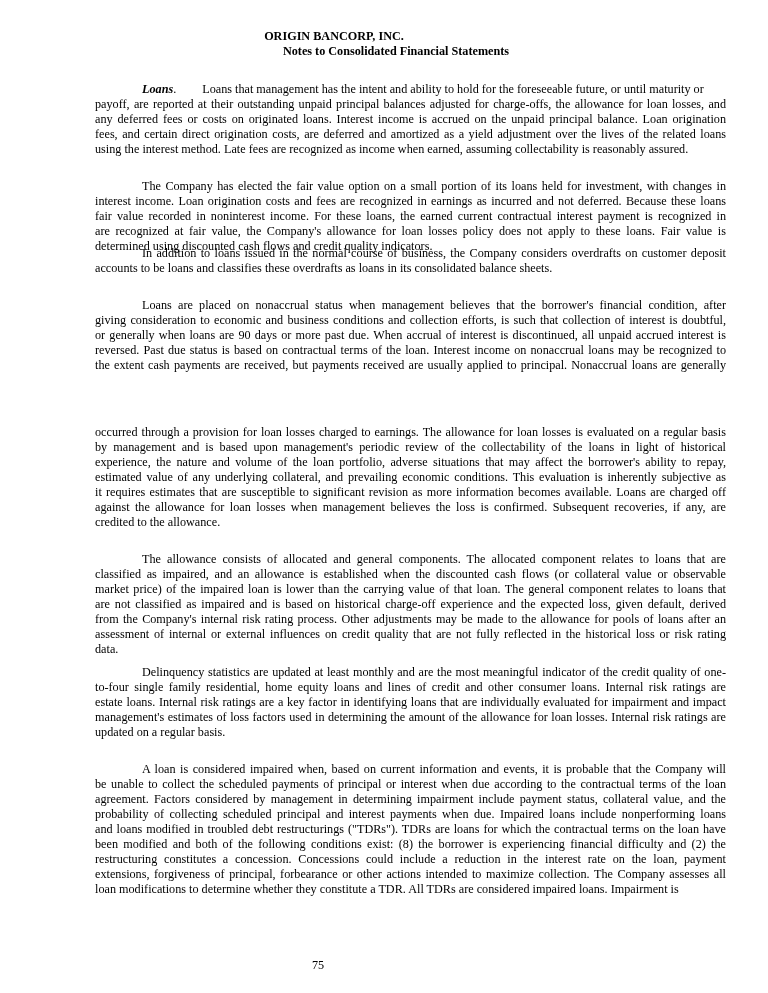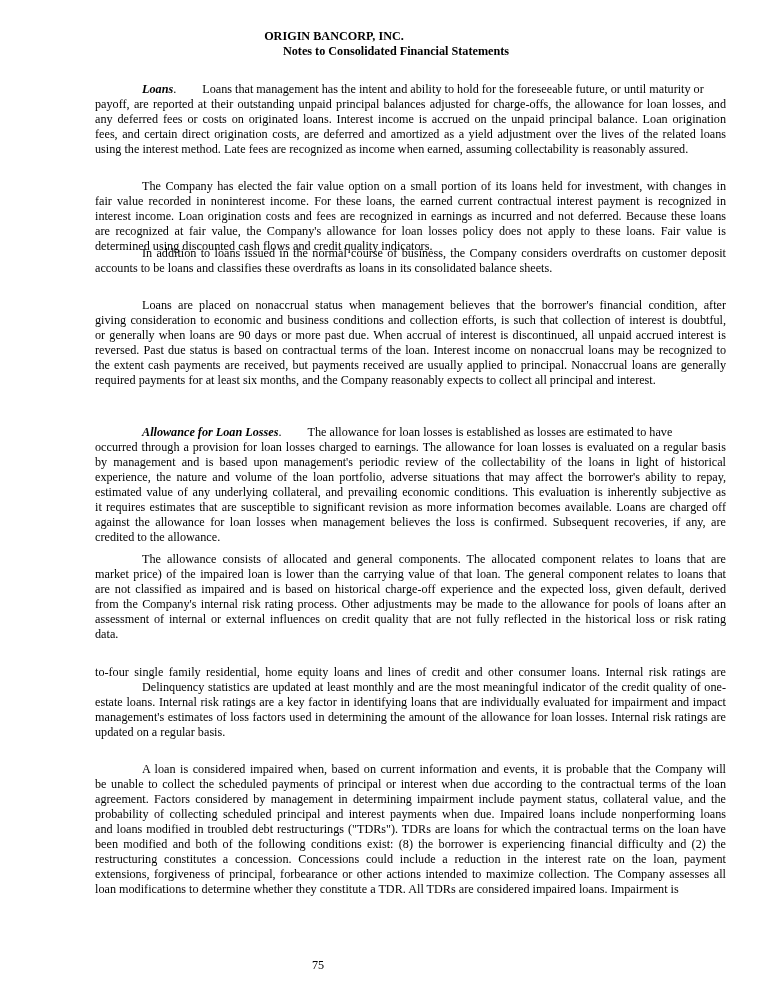--- a/index.html
+++ b/index.html
@@ -26,58 +26,57 @@
   <div id="body-paras">
       <div class="para" style="top: 82px;">
         <span class="line first"><span class="heading-inline">Loans</span><span>.</span><span class="tab"></span><span>Loans that management has the intent and ability to hold for the foreseeable future, or until maturity or</span></span>
         <span class="line j">payoff, are reported at their outstanding unpaid principal balances adjusted for charge-offs, the allowance for loan losses, and</span>
         <span class="line j">any deferred fees or costs on originated loans. Interest income is accrued on the unpaid principal balance. Loan origination</span>
         <span class="line j">fees, and certain direct origination costs, are deferred and amortized as a yield adjustment over the lives of the related loans</span>
         <span class="line">using the interest method. Late fees are recognized as income when earned, assuming collectability is reasonably assured.</span>
       </div>
       <div class="para" style="top: 179px;">
         <span class="line first j">The Company has elected the fair value option on a small portion of its loans held for investment, with changes in</span>
+        <span class="line j">interest income. Loan origination costs and fees are recognized in earnings as incurred and not deferred. Because these loans</span>
         <span class="line j">fair value recorded in noninterest income. For these loans, the earned current contractual interest payment is recognized in</span>
-        <span class="line j">interest income. Loan origination costs and fees are recognized in earnings as incurred and not deferred. Because these loans</span>
         <span class="line j">are recognized at fair value, the Company's allowance for loan losses policy does not apply to these loans. Fair value is</span>
         <span class="line">determined using discounted cash flows and credit quality indicators.</span>
       </div>
       <div class="para" style="top: 246px;">
         <span class="line first j">In addition to loans issued in the normal course of business, the Company considers overdrafts on customer deposit</span>
         <span class="line">accounts to be loans and classifies these overdrafts as loans in its consolidated balance sheets.</span>
       </div>
       <div class="para" style="top: 298px;">
         <span class="line first j">Loans are placed on nonaccrual status when management believes that the borrower's financial condition, after</span>
         <span class="line j">giving consideration to economic and business conditions and collection efforts, is such that collection of interest is doubtful,</span>
         <span class="line j">or generally when loans are 90 days or more past due. When accrual of interest is discontinued, all unpaid accrued interest is</span>
         <span class="line j">reversed. Past due status is based on contractual terms of the loan. Interest income on nonaccrual loans may be recognized to</span>
         <span class="line j">the extent cash payments are received, but payments received are usually applied to principal. Nonaccrual loans are generally</span>
-        <span class="line">required payments for at least six months, and the Company reasonably expects to collect all principal and interest.</span>
       </div>
       <div class="para" style="top: 425px;">
-        <span class="line first"><span class="heading-inline">Allowance for Loan Losses</span><span>.</span><span class="tab"></span><span>The allowance for loan losses is established as losses are estimated to have</span></span>
         <span class="line j">occurred through a provision for loan losses charged to earnings. The allowance for loan losses is evaluated on a regular basis</span>
         <span class="line j">by management and is based upon management's periodic review of the collectability of the loans in light of historical</span>
         <span class="line j">experience, the nature and volume of the loan portfolio, adverse situations that may affect the borrower's ability to repay,</span>
         <span class="line j">estimated value of any underlying collateral, and prevailing economic conditions. This evaluation is inherently subjective as</span>
         <span class="line j">it requires estimates that are susceptible to significant revision as more information becomes available. Loans are charged off</span>
         <span class="line j">against the allowance for loan losses when management believes the loss is confirmed. Subsequent recoveries, if any, are</span>
         <span class="line">credited to the allowance.</span>
       </div>
       <div class="para" style="top: 552px;">
         <span class="line first j">The allowance consists of allocated and general components. The allocated component relates to loans that are</span>
+        <span class="line j">classified as impaired, and an allowance is established when the discounted cash flows (or collateral value or observable</span>
         <span class="line j">market price) of the impaired loan is lower than the carrying value of that loan. The general component relates to loans that</span>
         <span class="line j">are not classified as impaired and is based on historical charge-off experience and the expected loss, given default, derived</span>
         <span class="line j">from the Company's internal risk rating process. Other adjustments may be made to the allowance for pools of loans after an</span>
         <span class="line j">assessment of internal or external influences on credit quality that are not fully reflected in the historical loss or risk rating</span>
         <span class="line">data.</span>
       </div>
       <div class="para" style="top: 665px;">
+        <span class="line first j">Delinquency statistics are updated at least monthly and are the most meaningful indicator of the credit quality of one-</span>
         <span class="line j">to-four single family residential, home equity loans and lines of credit and other consumer loans. Internal risk ratings are</span>
-        <span class="line first j">Delinquency statistics are updated at least monthly and are the most meaningful indicator of the credit quality of one-</span>
         <span class="line j">estate loans. Internal risk ratings are a key factor in identifying loans that are individually evaluated for impairment and impact</span>
         <span class="line j">management's estimates of loss factors used in determining the amount of the allowance for loan losses. Internal risk ratings are</span>
         <span class="line">updated on a regular basis.</span>
       </div>
       <div class="para" style="top: 762px;">
         <span class="line first j">A loan is considered impaired when, based on current information and events, it is probable that the Company will</span>
         <span class="line j">be unable to collect the scheduled payments of principal or interest when due according to the contractual terms of the loan</span>
         <span class="line j">agreement. Factors considered by management in determining impairment include payment status, collateral value, and the</span>
         <span class="line j">probability of collecting scheduled principal and interest payments when due. Impaired loans include nonperforming loans</span>
         <span class="line j">and loans modified in troubled debt restructurings ("TDRs"). TDRs are loans for which the contractual terms on the loan have</span>

